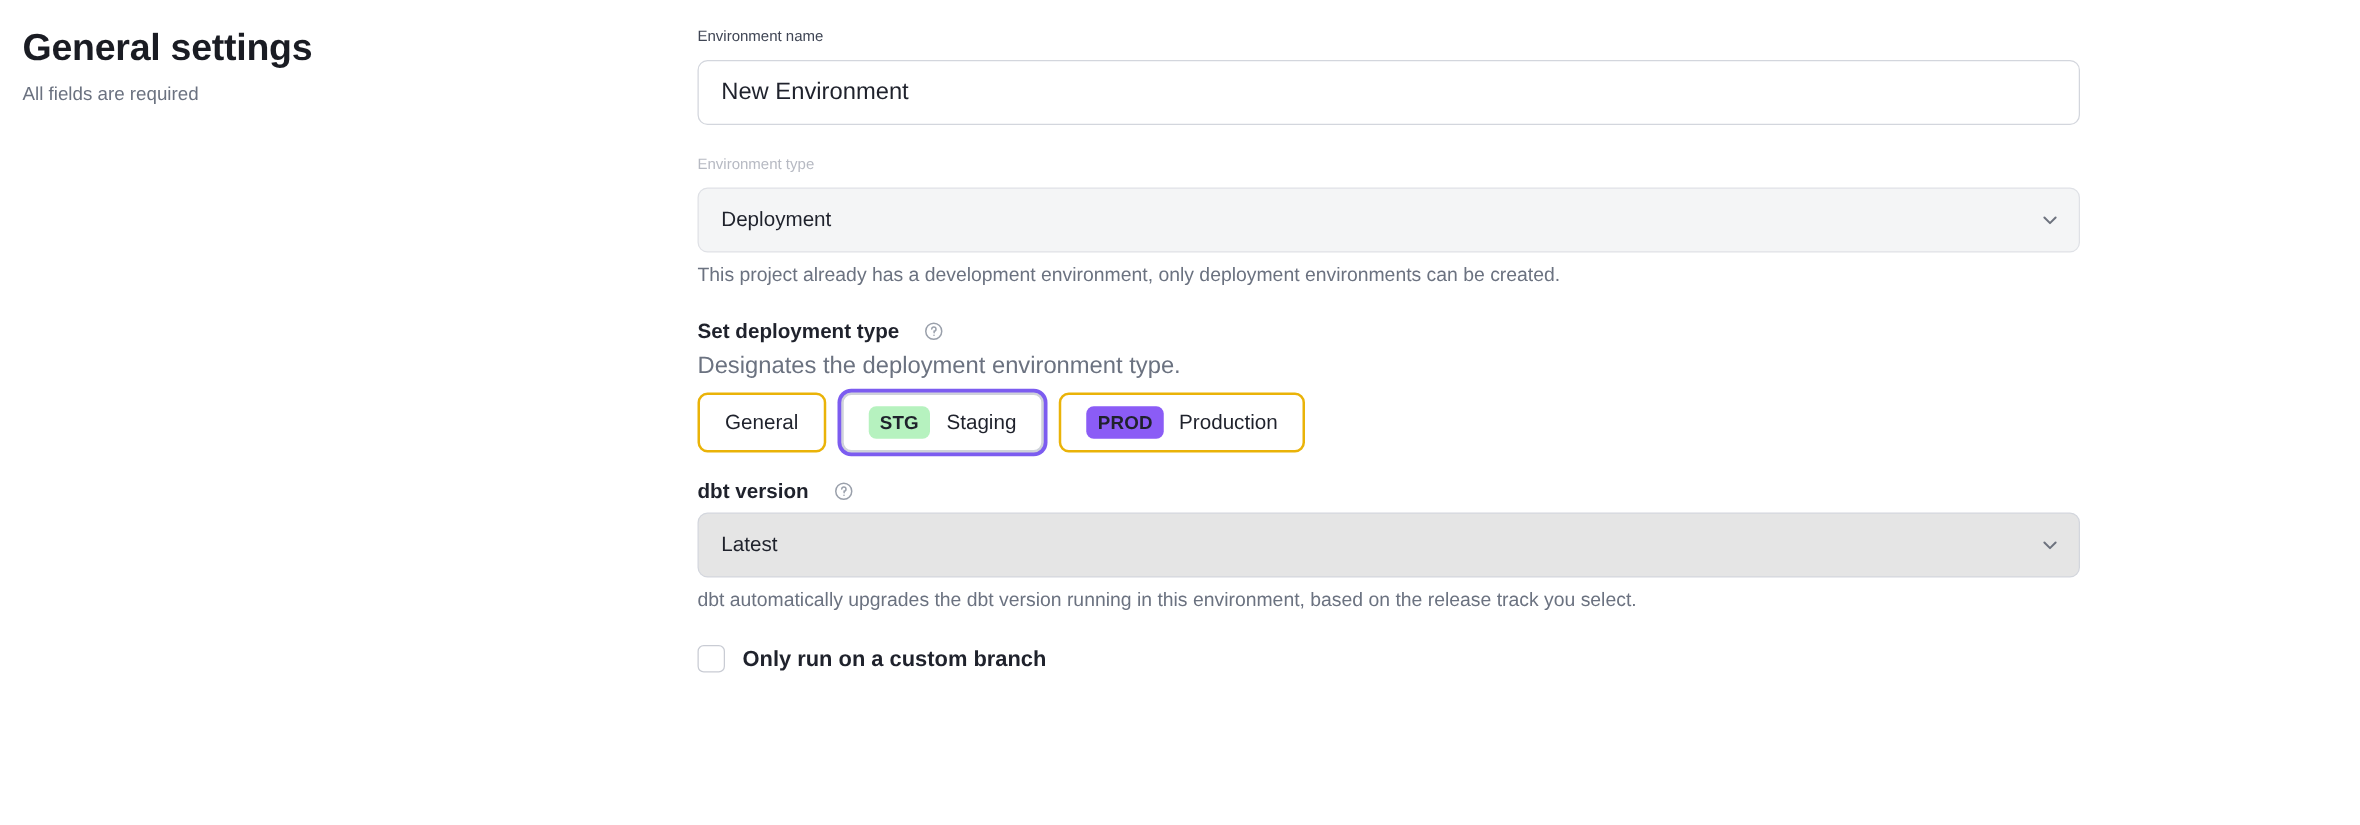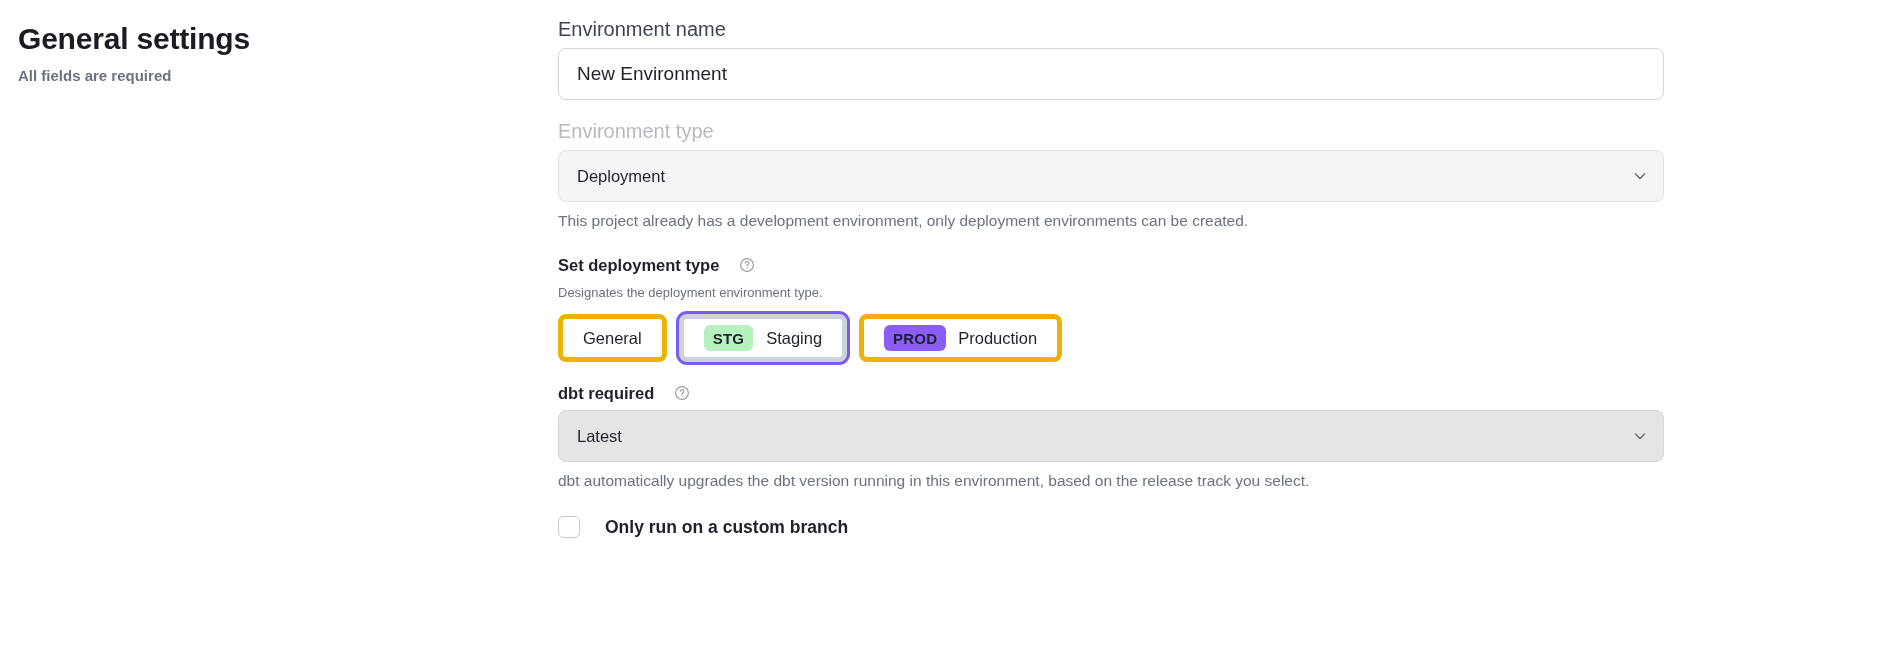--- a/index.html
+++ b/index.html
@@ -36,34 +36,33 @@
     font-weight: 700;
     letter-spacing: -0.2px;
     color: #1a1c23;
     margin: 0 0 8px 0;
   }
   .page-subtitle {
     font-size: 15px;
     line-height: 20px;
     color: #6b7280;
     margin: 0;
-    font-weight: bold;
   }
   
   .form-col {
     flex: 1 1 auto;
     max-width: 1190px;
     padding-top: 0px;
   }
   .field {
     margin-bottom: 0;
   }
   .field-label {
     display: block;
-    font-size: 20px;
+    font-size: 12px;
     line-height: 22px;
     font-weight: 400;
     color: #3f4554;
     margin-bottom: 8px;
   }
   .field-label.disabled {
     color: #b7bac3;
   }
   .field-label.strong {
     font-weight: 700;
@@ -135,38 +134,38 @@
   }
   .chevron svg { display: block; }
 
   .helper-text {
     font-size: 15.5px;
     line-height: 22px;
     color: #6b7280;
     margin-top: 8px;
   }
   .section-desc {
-    font-size: 13px;
+    font-size: 19px;
     line-height: 22px;
     color: #6b7280;
     margin: 0 0 10px 0;
   }
   .spacer-md { height: 20px; }
   .spacer-lg { height: 22px; }
 
   
   .seg-group {
     display: flex;
     align-items: center;
     gap: 12px;
   }
   .seg-btn {
     box-sizing: border-box;
     height: 48px;
-    border: 5px solid #eab308;
+    border: 2px solid #eab308;
     border-radius: 8px;
     background: #ffffff;
     display: inline-flex;
     align-items: center;
     gap: 12px;
     padding: 0 20px;
     font-size: 16.5px;
     color: #1f222c;
     cursor: pointer;
     position: relative;
@@ -189,21 +188,21 @@
     color: #1f222c;
   }
   .badge-stg { background: #b6f2bf; }
   .badge-prod { background: #8b5cf6; }
   .seg-label { white-space: nowrap; }
 
   
   .check-row {
     display: flex;
     align-items: center;
-    gap: 25px;
+    gap: 14px;
     margin-top: 24px;
   }
   .checkbox {
     box-sizing: border-box;
     width: 22px;
     height: 22px;
     flex: 0 0 22px;
     border: 1.5px solid #c9ccd4;
     border-radius: 5px;
     background: #ffffff;
@@ -279,21 +278,21 @@
           <span class="seg-badge badge-prod">PROD</span>
           <span class="seg-label">Production</span>
         </button>
       </div>
     </div>
 
     <div class="spacer-md"></div>
 
     <div class="field">
       <div class="label-row">
-        <span class="field-label strong" style="margin-bottom:0">dbt required</span>
+        <span class="field-label strong" style="margin-bottom:0">dbt version</span>
         <span class="help-icon">
           <svg viewBox="0 0 16 16" width="16" height="16" fill="none" stroke="currentColor" stroke-width="1.2">
             <circle cx="8" cy="8" r="6.4"></circle>
             <path d="M6.4 6.2a1.7 1.7 0 1 1 1.9 1.8v1.1" stroke-linecap="round"></path>
             <circle cx="8.2" cy="11.2" r="0.65" fill="currentColor" stroke="none"></circle>
           </svg>
         </span>
       </div>
       <div class="select-wrap">
         <div class="select-box">

